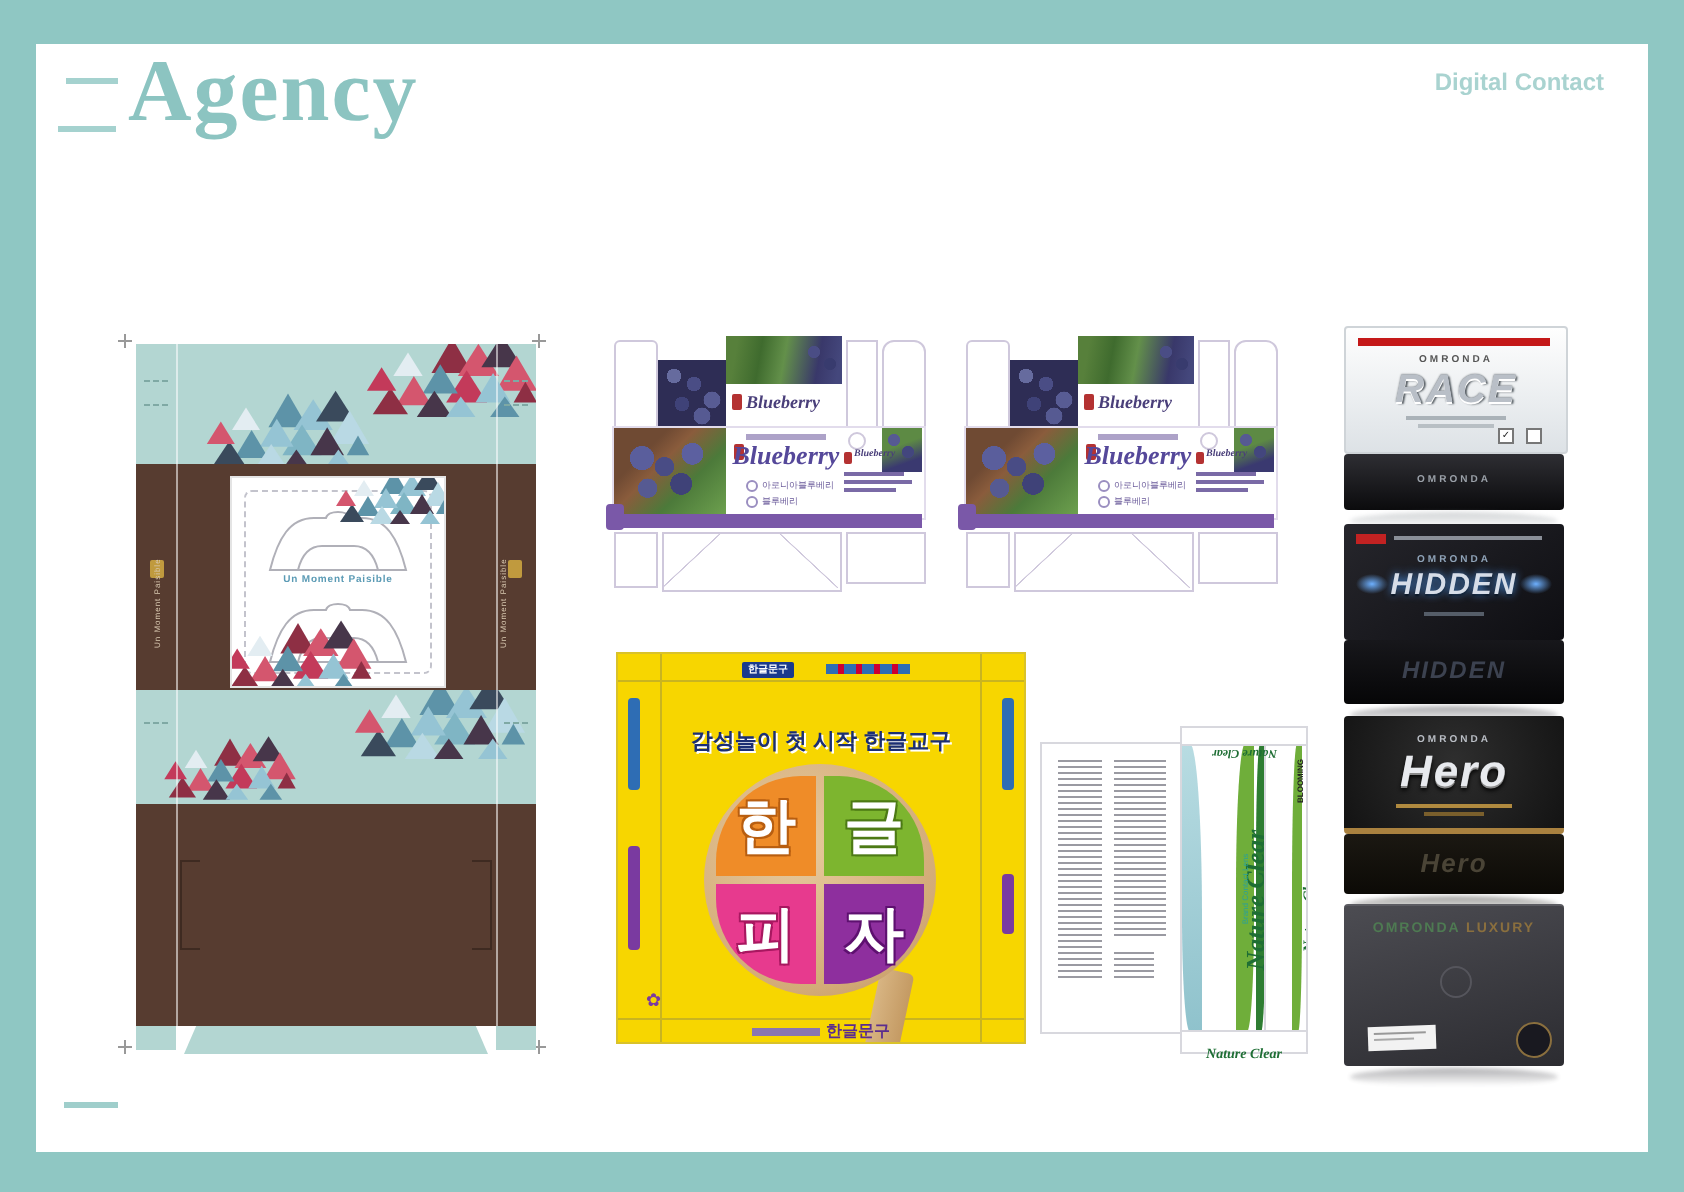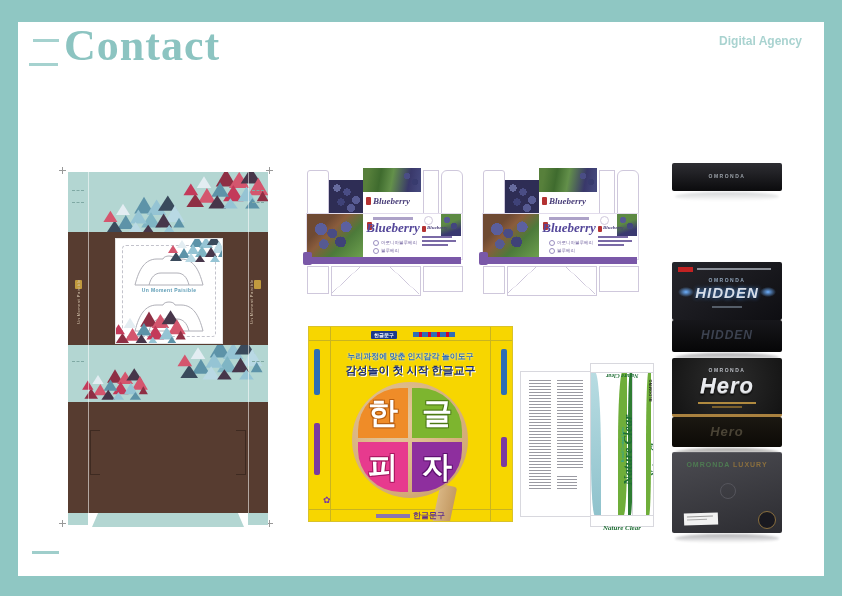--- a/index.html
+++ b/index.html
@@ -128,23 +128,23 @@
           <polygon points="30,14 40,30 20,30" fill="#e3edf2"></polygon>
         <polygon points="96,44 106,58 86,58" fill="#95c4d4"></polygon>
           <polygon points="110,34 118,48 102,48" fill="#5d93a8"></polygon>
         <polygon points="12,24 22,40 2,40" fill="#d4566e"></polygon>
       </symbol>
     </defs>
   </svg>
 
   <div class="hline" style="left:33px;top:39px;width:26px"></div>
   <div class="hline" style="left:29px;top:63px;width:29px"></div>
-  <div class="title">Contact</div>
+  <div class="title">Agency</div>
   <div class="hdr-right">
-    <div class="l2">Digital Agency</div>
+    <div class="l2">Digital Contact</div>
   </div>
   <div class="dash-bl"></div>
 
   <div class="pm" style="left:59px;top:167px"></div>
   <div class="pm" style="left:266px;top:167px"></div>
   <div class="pm" style="left:59px;top:520px"></div>
   <div class="pm" style="left:266px;top:520px"></div>
 
   <div class="tis">
     <div class="mint" style="top:0;height:60px">
@@ -268,21 +268,20 @@
     <div class="ol" style="left:120px;top:102px;width:38px;height:24px"></div>
   </div>
 
   <div class="hp">
     <div class="sep" style="left:0;top:13px;width:203px;height:1px"></div>
     <div class="sep" style="left:0;top:182px;width:203px;height:1px"></div>
     <div class="sep" style="left:21px;top:0;width:1px;height:194px"></div>
     <div class="sep" style="left:181px;top:0;width:1px;height:194px"></div>
     <div class="hp-badge">한글문구</div>
     <div class="hp-badge-side"></div>
-    <div class="hp-t1">누리과정에 맞춘 인지감각 놀이도구</div>
     <div class="hp-t2">감성놀이 첫 시작 한글교구</div>
     <div class="handle"></div>
     <div class="paddle"></div>
     <div class="quad q-tl">
         <span>한</span>
       </div>
     <div class="quad q-tr">
         <span>글</span>
       </div>
     <div class="quad q-bl">
@@ -319,20 +318,29 @@
     </div>
     <div class="panel" style="left:70px;top:0;width:62px;height:8px;text-align:center">
       <span class="nc-flap-name" style="display:inline-block;font-size:6px;transform:rotate(180deg)">Nature Clear</span>
     </div>
     <div class="panel" style="left:70px;top:152px;width:62px;height:10px;text-align:center">
       <span class="nc-flap-name" style="font-size:7px">Nature Clear</span>
     </div>
   </div>
 
   <div class="pbox" style="top:163px">
+    <div class="lid" style="height:62px;background:linear-gradient(#fefefe,#dde2e6);border:1px solid #cfd4d8">
+      <div style="position:absolute;left:6px;top:5px;width:96px;height:4px;background:#c41818"></div>
+      <div class="bx-brand" style="top:13px;color:#555">OMRONDA</div>
+      <div class="bx-name" style="top:20px;font-size:20px;color:#b9bfc7;text-shadow:0 1px 0 #fff,0 0 1px #596066,1px 1px 1px #596066">RACE</div>
+      <div class="microbar" style="left:30px;top:44px;width:50px;background:#aab2b8"></div>
+      <div class="microbar" style="left:36px;top:48px;width:38px;background:#b8bfc4"></div>
+      <div class="chk" style="left:76px;top:50px">✓</div>
+      <div class="chk" style="left:90px;top:50px"></div>
+    </div>
     <div class="base" style="height:28px;background:linear-gradient(#2e2e33,#0b0b0d)">
       <div class="bx-brand" style="top:10px;color:#9aa0a8">OMRONDA</div>
     </div>
     <div class="refl" style="background:linear-gradient(#9aa0a4,transparent)"></div>
   </div>
 
   <div class="pbox" style="top:262px">
     <div class="lid" style="height:58px;background:linear-gradient(145deg,#26262c,#0e0e12)">
       <div style="position:absolute;left:6px;top:5px;width:15px;height:5px;background:#c22222"></div>
       <div class="microbar" style="left:25px;top:6px;width:74px;background:#8a8f98"></div>

